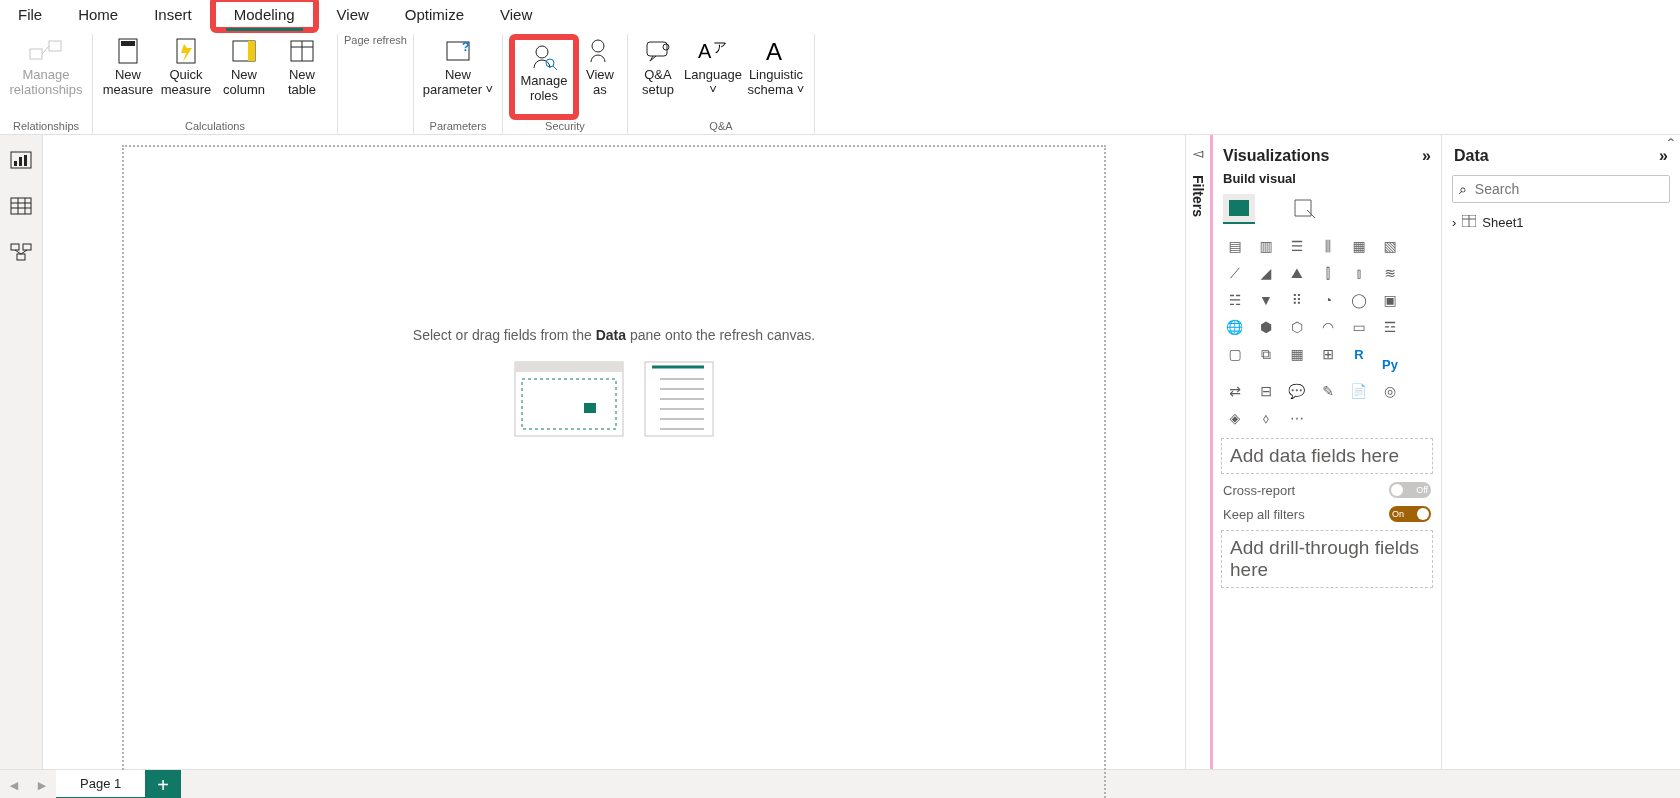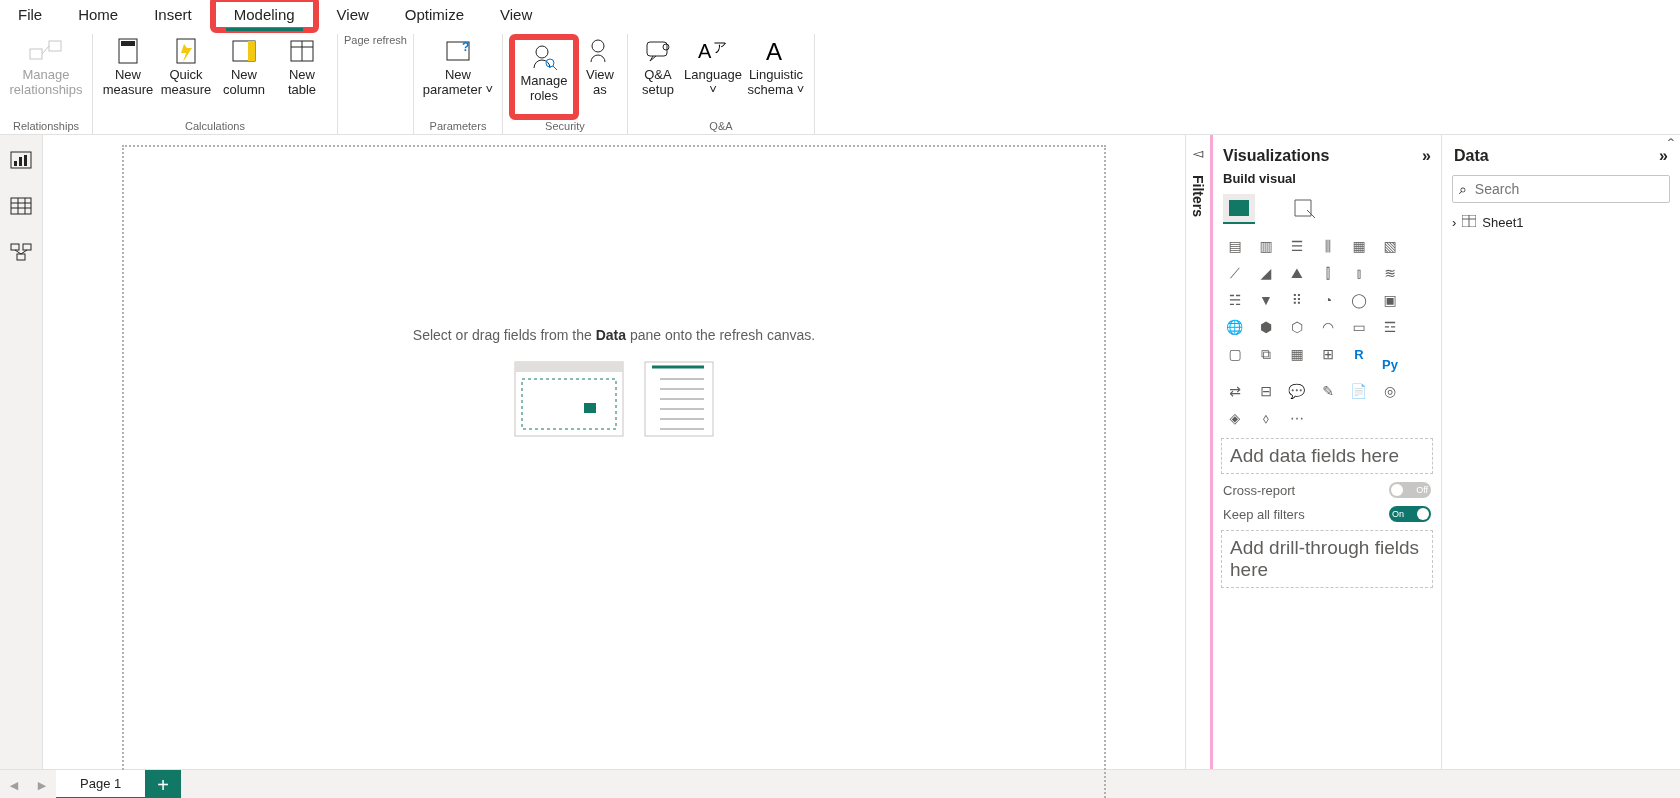--- a/index.html
+++ b/index.html
@@ -31,21 +31,21 @@
 .viz-sub{font-size:13px;font-weight:600;padding:0 2px 6px}
 .viz-mode-row{display:flex;gap:34px;padding:2px 2px 6px}
 .viz-mode{width:32px;height:28px;display:flex;align-items:center;justify-content:center;cursor:pointer}
 .viz-mode.active{border-bottom:2px solid #117865;background:#edebe9}
 .viz-grid{display:flex;flex-wrap:wrap;gap:3px;padding:4px 0}
 .viz-cell{width:28px;height:24px;display:flex;align-items:center;justify-content:center;cursor:pointer;color:#605e5c}
 .viz-section-label{font-size:13px;color:#605e5c;padding:12px 2px 4px}
 .fieldwell{border:1px dashed #c8c6c4;font-size:19px;color:#605e5c;padding:6px 8px;margin:4px 0}
 .toggle-row{display:flex;justify-content:space-between;align-items:flex-end;font-size:13px;color:#605e5c;padding:4px 2px}
 .toggle{width:36px;height:16px;border-radius:8px;background:#c8c6c4;position:relative;font-size:9px;color:#fff;display:flex;align-items:center;justify-content:flex-end;padding:0 3px}
-.toggle.on{background:#0f766e;justify-content:flex-start}
+.toggle.on{background:#a16207;justify-content:flex-start}
 .toggle .knob{width:12px;height:12px;border-radius:50%;background:#fff;position:absolute}
 .toggle.off .knob{left:2px}
 .toggle.on .knob{right:2px}
 .data-pane{width:218px;border-left:1px solid #e1e1e1;display:flex;flex-direction:column;padding:8px 10px}
 .search{display:flex;align-items:center;border:1px solid #c8c6c4;border-radius:2px;padding:4px 6px;margin:4px 0 10px;gap:6px}
 .search input{border:0;outline:0;flex:1;font-size:14px;color:#605e5c}
 .data-item{display:flex;align-items:center;gap:6px;font-size:13px;padding:2px 0;cursor:pointer}
 .collapse-arrow{position:absolute;right:6px;top:136px;font-size:18px;color:#605e5c;cursor:pointer}
 .page-tabs{height:30px;display:flex;align-items:stretch;border-top:1px solid #e1e1e1;background:#f3f2f1}
 .page-nav{width:28px;display:flex;align-items:center;justify-content:center;color:#a19f9d;cursor:pointer;font-size:11px}

